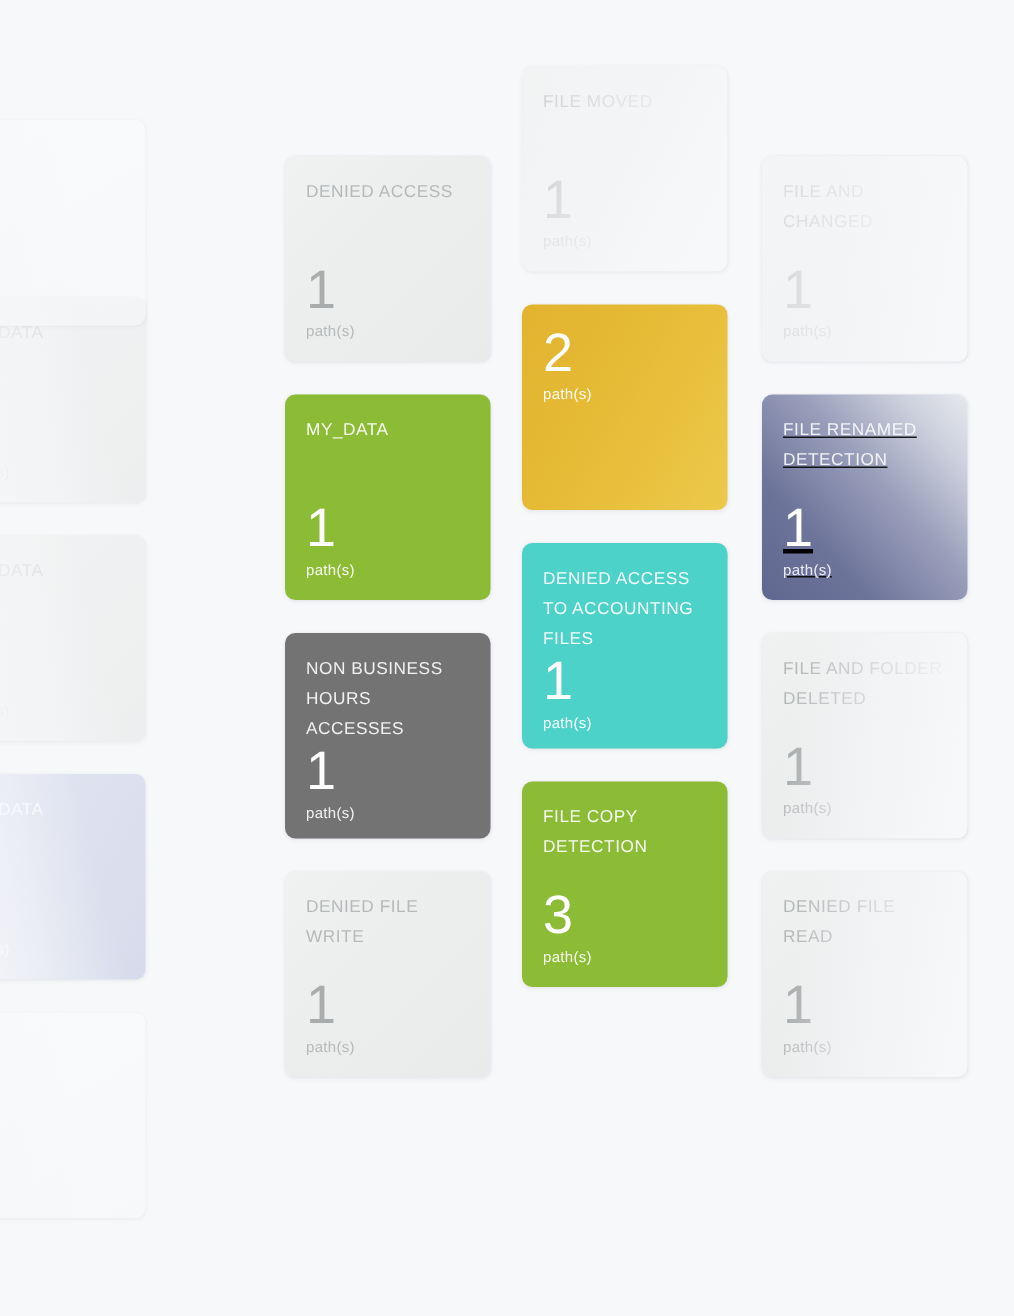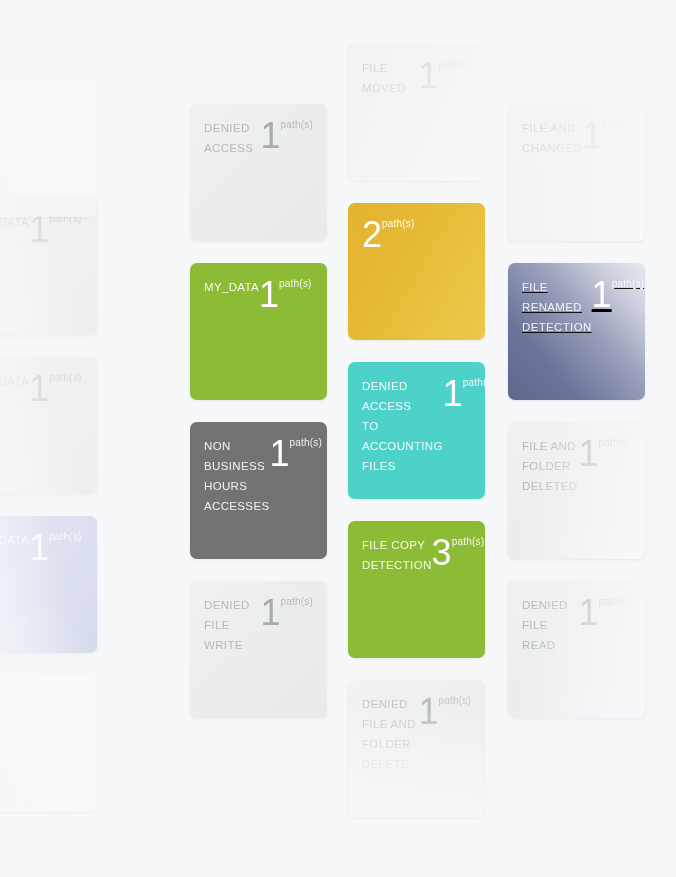--- a/index.html
+++ b/index.html
@@ -25,21 +25,21 @@
   }
 
   .tile {
     position: absolute;
     width: 137px;
     height: 137px;
     border-radius: 7px;
     box-sizing: border-box;
     padding: 14px 14px 12px 14px;
     display: flex;
-    flex-direction: row;
+    flex-direction: column;
     overflow: hidden;
     box-shadow: 0 1px 3px rgba(120,128,145,0.13), 0 0 1px rgba(120,128,145,0.10);
   }
 
   .tile-title {
     font-size: 11.5px;
     line-height: 20px;
     letter-spacing: 0.35px;
     font-weight: 400;
     margin: 0 0 auto 0;
@@ -223,26 +223,20 @@
 FILES</div>
       <div class="tile-count">1</div>
       <div class="tile-unit">path(s)</div>
     </div>
     <div class="tile th-green" style="left: 348px; top: 521px; width: 137px; height: 137px;">
       <div class="tile-title">FILE COPY
 DETECTION</div>
       <div class="tile-count">3</div>
       <div class="tile-unit">path(s)</div>
     </div>
-    <div class="tile th-grey mask-bottom dim-1" style="left: 348px; top: 680px; width: 137px; height: 137px;">
-      <div class="tile-title">DENIED FILE AND
-FOLDER DELETE</div>
-      <div class="tile-count">1</div>
-      <div class="tile-unit">path(s)</div>
-    </div>
     <div class="tile th-ghost-soft mask-right" style="left: 508px; top: 104px; width: 137px; height: 137px;">
       <div class="tile-title">FILE AND
 CHANGED</div>
       <div class="tile-count">1</div>
       <div class="tile-unit">path(s)</div>
     </div>
     <div class="tile th-slate-fade" style="left: 508px; top: 263px; width: 137px; height: 137px;">
       <div class="tile-title">FILE RENAMED
 DETECTION</div>
       <div class="tile-count">1</div>

